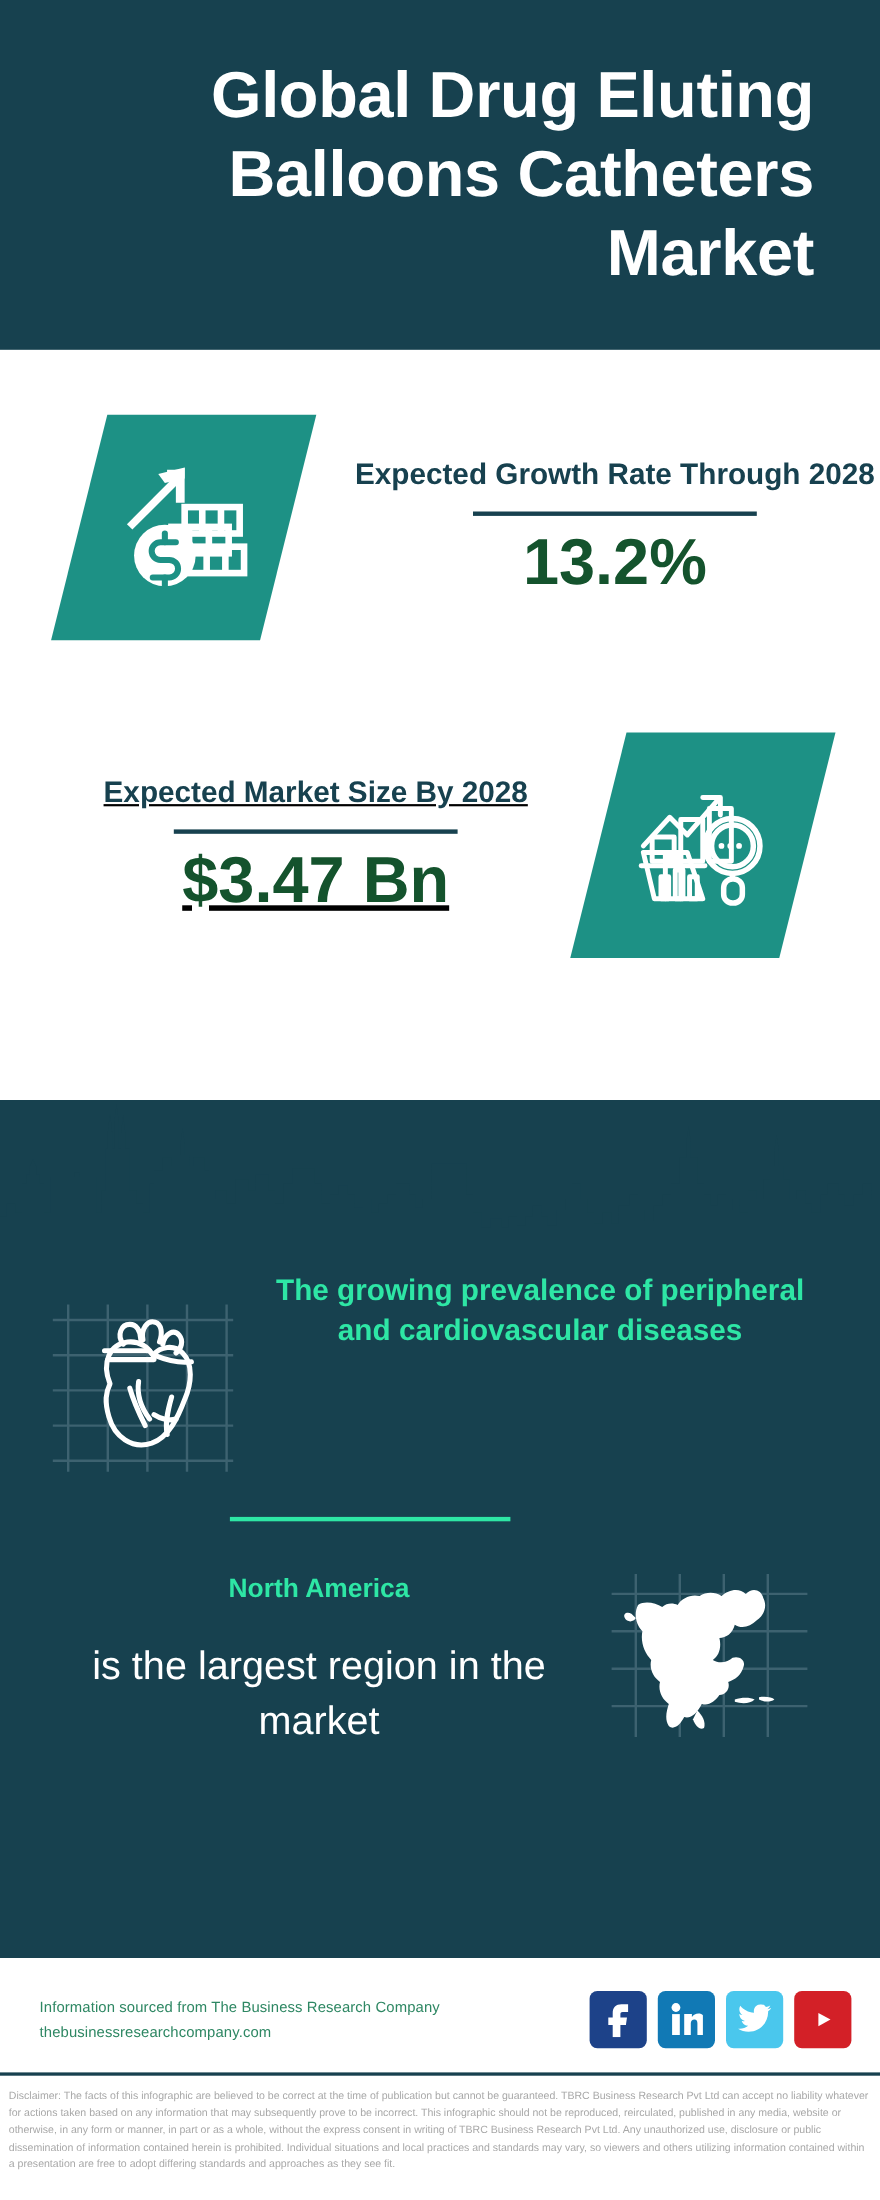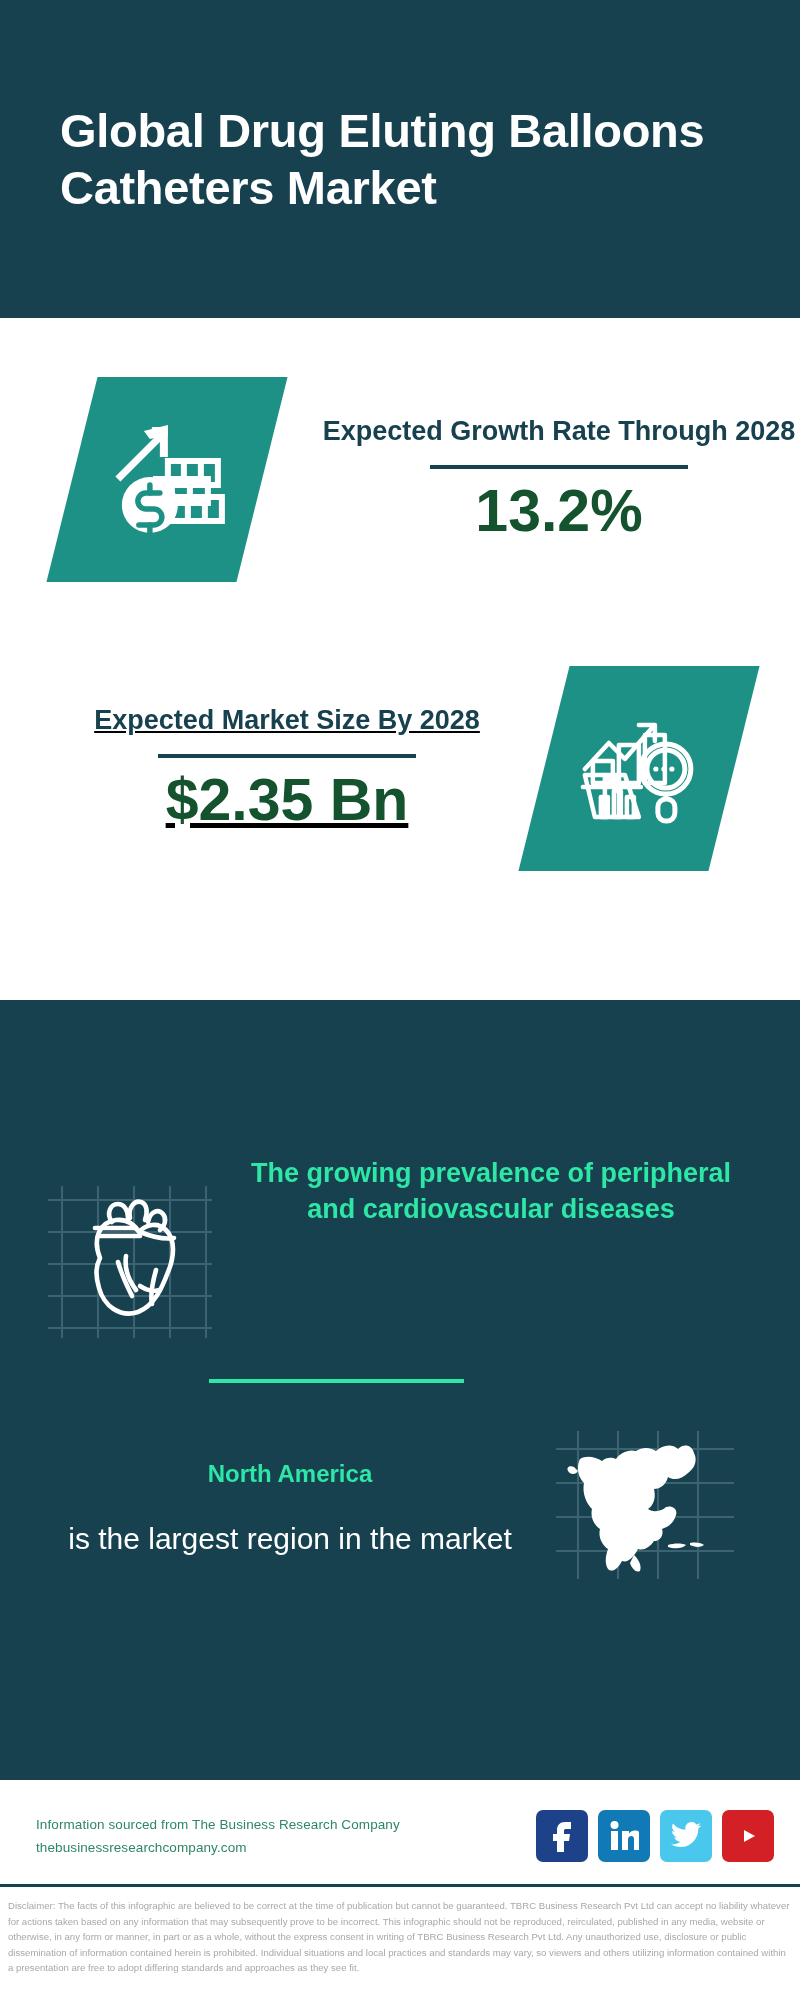--- a/index.html
+++ b/index.html
@@ -14,24 +14,24 @@
 
   
   .header {
     width:800px; height:318px;
     background:#17414f;
     display:flex; align-items:center; justify-content:center;
     padding:0 60px;
   }
   .header-title {
     color:#ffffff;
-    font-size:47px;
+    font-size:59px;
     font-weight:bold;
     line-height:1.22;
-    text-align:left;
+    text-align:right;
     letter-spacing:-0.3px;
   }
 
   
   .stat-row {
     position:relative;
     width:800px;
     display:flex;
     align-items:center;
   }
@@ -134,21 +134,21 @@
   }
   .region-text { flex:1 1 auto; text-align:center; }
   .region-strong {
     color:#2ee6a5;
     font-size:24px;
     font-weight:bold;
     line-height:1.38;
   }
   .region-normal {
     color:#ffffff;
-    font-size:30px;
+    font-size:36px;
     font-weight:normal;
     line-height:1.38;
     margin-top:28px;
   }
   .map-icon { width:190px; height:190px; flex:0 0 auto; margin-right:22px; }
 
   
   .footer {
     position:absolute;
     left:0; top:1780px;
@@ -238,21 +238,21 @@
       <div class="stat-label">Expected Growth Rate Through 2028</div>
       <div class="stat-rule"></div>
       <div class="stat-value">13.2%</div>
     </div>
   </div>
 
   <div class="stat-row stat-row-2">
     <div class="stat-text" style="padding-left:40px;text-decoration:underline;">
       <div class="stat-label">Expected Market Size By 2028</div>
       <div class="stat-rule"></div>
-      <div class="stat-value">$2.35 Bn</div>
+      <div class="stat-value">$3.47 Bn</div>
     </div>
     <div class="para-tile tile-right">
       <div class="para-inner">
         <svg width="120" height="112" viewBox="0 0 120 112">
           <g fill="none" stroke="#ffffff" stroke-width="4.5" stroke-linejoin="round" stroke-linecap="round">
             <polyline points="6,56 30,30 46,46 74,14"></polyline>
             <polyline points="60,12 76,12 76,28"></polyline>
             <rect x="14" y="48" width="20" height="22"></rect>
             <rect x="40" y="32" width="20" height="38"></rect>
             <rect x="66" y="22" width="20" height="48"></rect>

